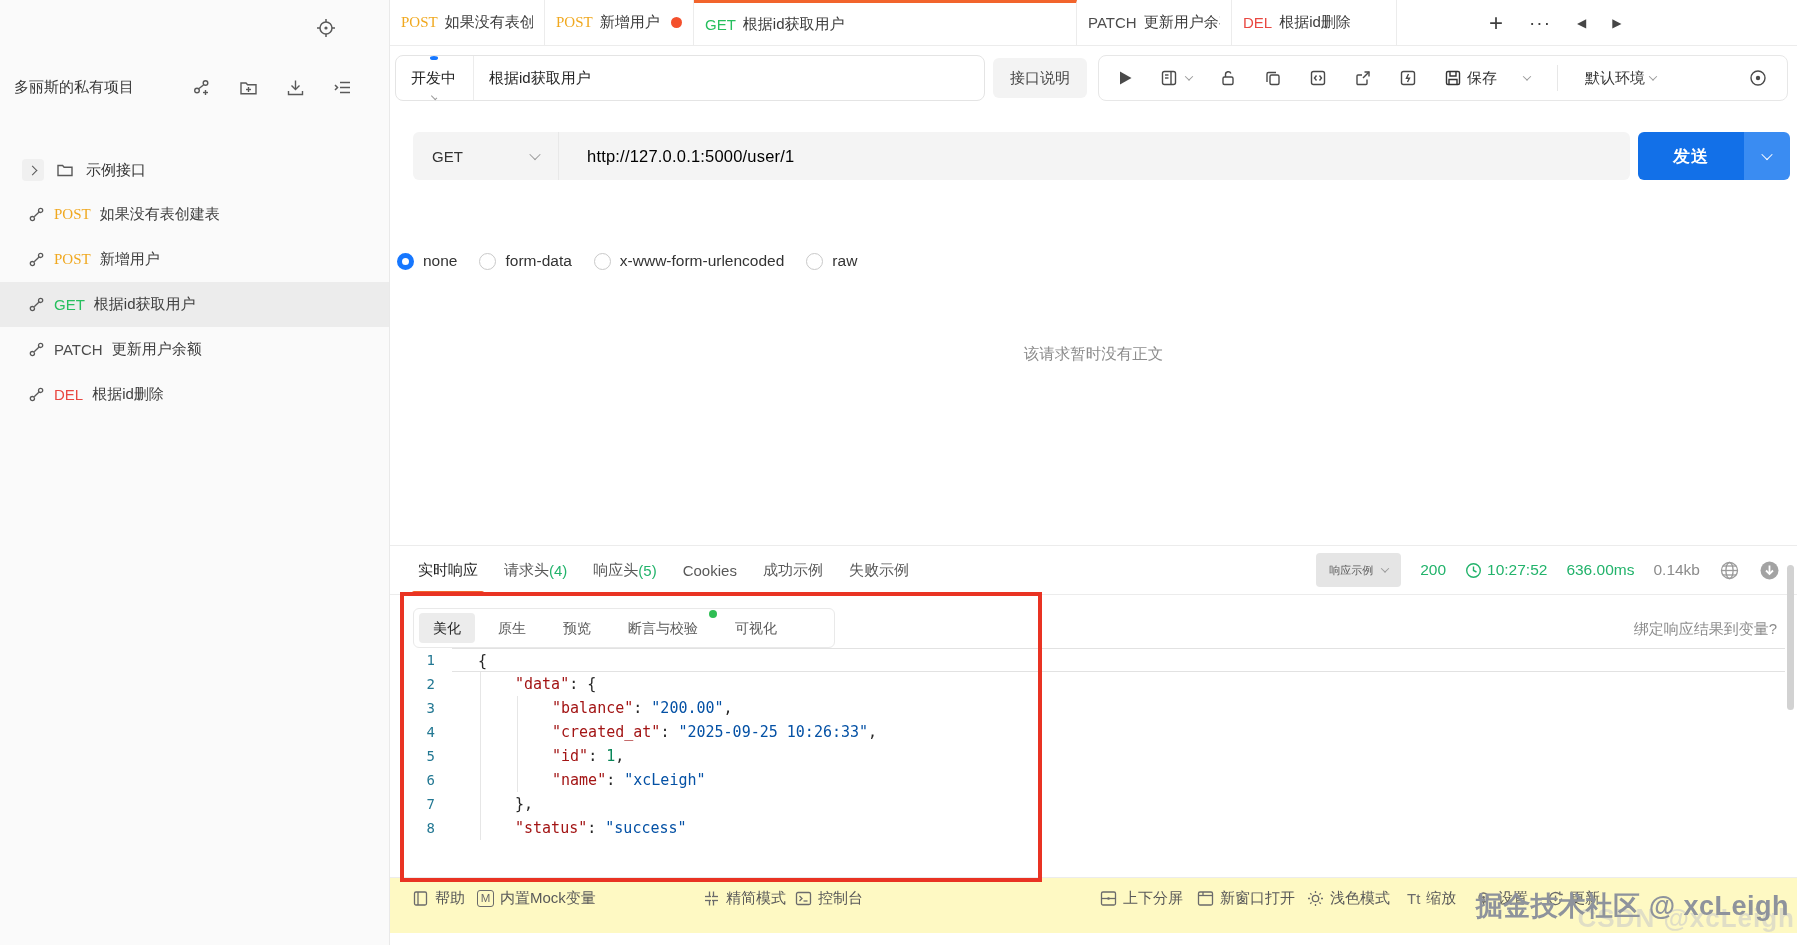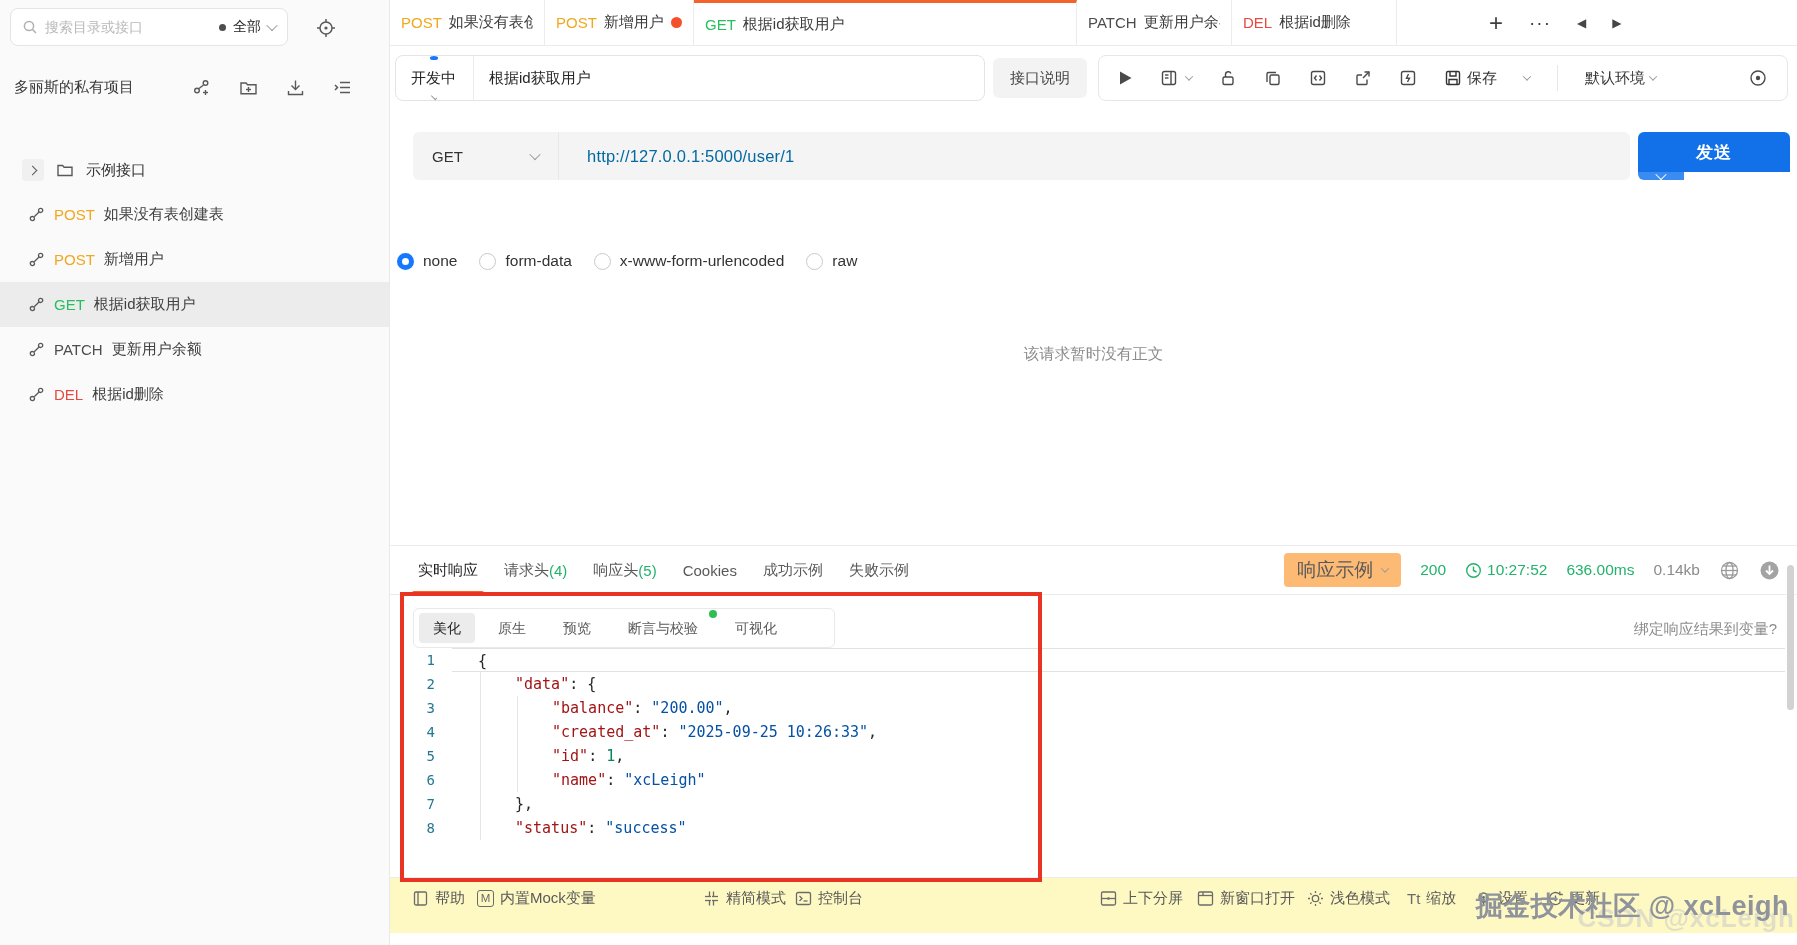--- a/index.html
+++ b/index.html
@@ -17,21 +17,21 @@
   .proj-row { position:absolute; left:14px; top:78px; width:362px; display:flex; align-items:center;justify-content:center; }
   .proj-name { font-size:15px; color:#3a3a3a; }
   .proj-icons { display:flex; align-items:center; gap:28px; margin-left:auto; padding-right:24px; color:#595959; }
   .tree { position:absolute; left:0; top:148px; width:100%; }
   .tree-folder { display:flex; align-items:center; height:44px; padding-left:22px; gap:12px; font-size:15px; color:#333; }
   .chev-box { width:22px; height:22px; background:#f0f0f0; border-radius:4px; display:flex; align-items:center; justify-content:center; }
   .chev-r { width:7px; height:7px; border-right:1.6px solid #595959; border-top:1.6px solid #595959; transform:rotate(45deg); margin-right:2px; }
   .tree-item { display:flex; align-items:center; height:45px; padding-left:28px; gap:9px; font-size:15px; color:#404040; cursor:default; }
   .tree-item.selected { background:#ececec; }
   .method { font-size:15px; white-space:nowrap; }
-  .m-post { color:#f0a81f; } .m-get { color:#26bf5e; } .m-del { color:#e94841; } .m-patch { color:#4d4d4d; }
+  .m-post { color:#f0a81f;font-family:Liberation Serif, serif; } .m-get { color:#26bf5e; } .m-del { color:#e94841; } .m-patch { color:#4d4d4d; }
 
   
   .main { position:absolute; left:390px; top:0; width:1407px; height:945px; background:#fff; }
 
   
   .tabbar { position:absolute; top:0; left:0; width:100%; height:46px; border-bottom:1px solid #ececec; display:flex; align-items:stretch; }
   .tab { display:flex; align-items:center; padding:0 11px; border-right:1px solid #ececec; white-space:nowrap; overflow:hidden; }
   .tab .tab-title { color:#3c3c3c; font-size:15px; margin-left:7px; overflow:hidden; }
   .tab.active { border-top:3px solid #f2642c; }
   .dirty-dot { width:11px; height:11px; border-radius:50%; background:#f4502c; margin-left:auto; flex:none; }
@@ -56,22 +56,22 @@
   .eye-wrap { margin-left:auto; display:flex; align-items:center; }
 
   .chev { width:8px; height:8px; border-right:1.6px solid #9a9a9a; border-bottom:1.6px solid #9a9a9a; transform:rotate(45deg) translate(-1px,-1px); display:inline-block; }
   .chev.sm { width:6px; height:6px; }
 
   
   .row-url { position:absolute; top:118px; left:0; width:100%; height:72px; }
   .url-bar { position:absolute; left:23px; top:14px; width:1217px; height:48px; background:#f4f4f4; border-radius:6px; display:flex; align-items:center; }
   .method-seg { width:146px; height:100%; padding:0 19px; display:flex; align-items:center; justify-content:space-between; border-right:1px solid #e8e8e8; }
   .method-seg .mlabel { font-size:15px; color:#333; }
-  .url-text { padding-left:28px; font-size:16.5px; color:#0369a1; letter-spacing:0.2px; }
-  .send-btn { position:absolute; left:1248px; top:14px; width:152px; height:48px; border-radius:6px; overflow:hidden; display:flex; cursor:pointer;flex-direction:column; }
+  .url-text { padding-left:28px; font-size:16.5px; color:#000000; letter-spacing:0.2px; }
+  .send-btn { position:absolute; left:1248px; top:14px; width:152px; height:48px; border-radius:6px; overflow:hidden; display:flex; cursor:pointer; }
   .send-main { flex:1; background:#1270e8; color:#fff; font-size:17px; font-weight:bold; display:flex; align-items:center; justify-content:center; letter-spacing:1px; }
   .send-chev { width:46px; background:#3a8cf2; display:flex; align-items:center; justify-content:center; }
   .send-chev .chev { border-color:#fff; }
 
   
   .req-tabs { position:absolute; top:192px; left:12px; height:52px; display:flex; align-items:center; gap:31px; }
   .req-tab { font-size:15px; color:#595959; position:relative; height:100%; display:flex; align-items:center; }
   .req-tab.active { color:#1f1f1f; }
   .req-tab.active::after { content:""; position:absolute; left:-14px; right:-14px; bottom:3px; height:4px; border-radius:2px; background:#f2642c; }
 
@@ -83,21 +83,21 @@
 
   .empty-msg { position:absolute; top:344px; left:0; width:100%; text-align:center; font-size:15.5px; color:#8c8c8c; }
 
   
   .resp-header { position:absolute; top:545px; left:0; width:100%; height:50px; border-top:1px solid #ececec; border-bottom:1px solid #ececec; display:flex; align-items:center; padding-left:28px; }
   .resp-tabs { display:flex; align-items:center; gap:26px; height:100%; }
   .resp-tab { font-size:15px; color:#595959; position:relative; height:100%; display:flex; align-items:center; }
   .resp-tab.active { color:#1f1f1f; }
   .resp-tab.active::after { content:""; position:absolute; left:-6px; right:-6px; bottom:-1px; height:4px; background:#f2642c; border-radius:2px; }
   .cnt-green { color:#22b36b; }
-  .resp-chip { margin-left:auto; background:#fdba74; border-radius:4px; height:34px; padding:0 13px; display:flex; align-items:center; gap:9px; color:#595959; font-size:19px; }
+  .resp-chip { margin-left:auto; background:#e5e5e5; border-radius:4px; height:34px; padding:0 13px; display:flex; align-items:center; gap:9px; color:#595959; font-size:11px; }
   .resp-meta { display:flex; align-items:center; gap:19px; margin:0 17px 0 19px; font-size:15.5px; }
   .g { color:#22b36b; }
   .meta-size { color:#8c8c8c; }
   .time-wrap { display:flex; align-items:center; gap:5px; }
 
   
   .view-tabs { position:absolute; top:608px; left:23px; width:422px; height:40px; border:1px solid #e9e9e9; border-radius:6px; display:flex; align-items:center; padding:0 5px; gap:9px; background:#fff; }
   .vt { padding:0 14px; height:30px; line-height:30px; font-size:14px; color:#595959; border-radius:4px; position:relative; }
   .vt.active { background:#ececec; color:#262626; }
   .dot-green { position:absolute; top:-3px; right:-5px; width:8px; height:8px; border-radius:50%; background:#2fbe54; }
@@ -128,34 +128,20 @@
   .wm-ghost { position:absolute; right:2px; top:903px; font-size:26px; font-weight:bold; color:#c9c9c9; opacity:0.55; z-index:55; letter-spacing:1px; }
   .wm { position:absolute; right:8px; top:888px; font-size:27px; font-weight:bold; color:#8e939c; letter-spacing:0.5px; z-index:60; }
   svg { display:block; }
 </style>
 </head>
 <body>
 
 <div class="app">
 
   <div class="sidebar">
-    <div class="search-box">
-      <span style="margin-right:7px;">
-        <svg width="16" height="16" viewBox="0 0 16 16" fill="none" stroke="#b0b0b0" stroke-width="1.5">
-            <circle cx="7" cy="7" r="4.6"></circle>
-            <line x1="10.6" y1="10.6" x2="14" y2="14"></line>
-          </svg>
-      </span>
-      <input placeholder="搜索目录或接口" style="">
-      <span class="filter-seg">
-        <span class="dot-dark"></span>
-        <span>全部</span>
-        <span class="chev"></span>
-      </span>
-    </div>
     <div class="locate-btn">
       <svg width="24" height="24" viewBox="0 0 24 24" fill="none" stroke="#595959" stroke-width="1.5">
           <circle cx="12" cy="12" r="6"></circle>
           <circle cx="12" cy="12" r="1.6" fill="#595959" stroke="none"></circle>
           <line x1="12" y1="3" x2="12" y2="6"></line>
           <line x1="12" y1="18" x2="12" y2="21"></line>
           <line x1="3" y1="12" x2="6" y2="12"></line>
           <line x1="18" y1="12" x2="21" y2="12"></line>
         </svg>
     </div>

